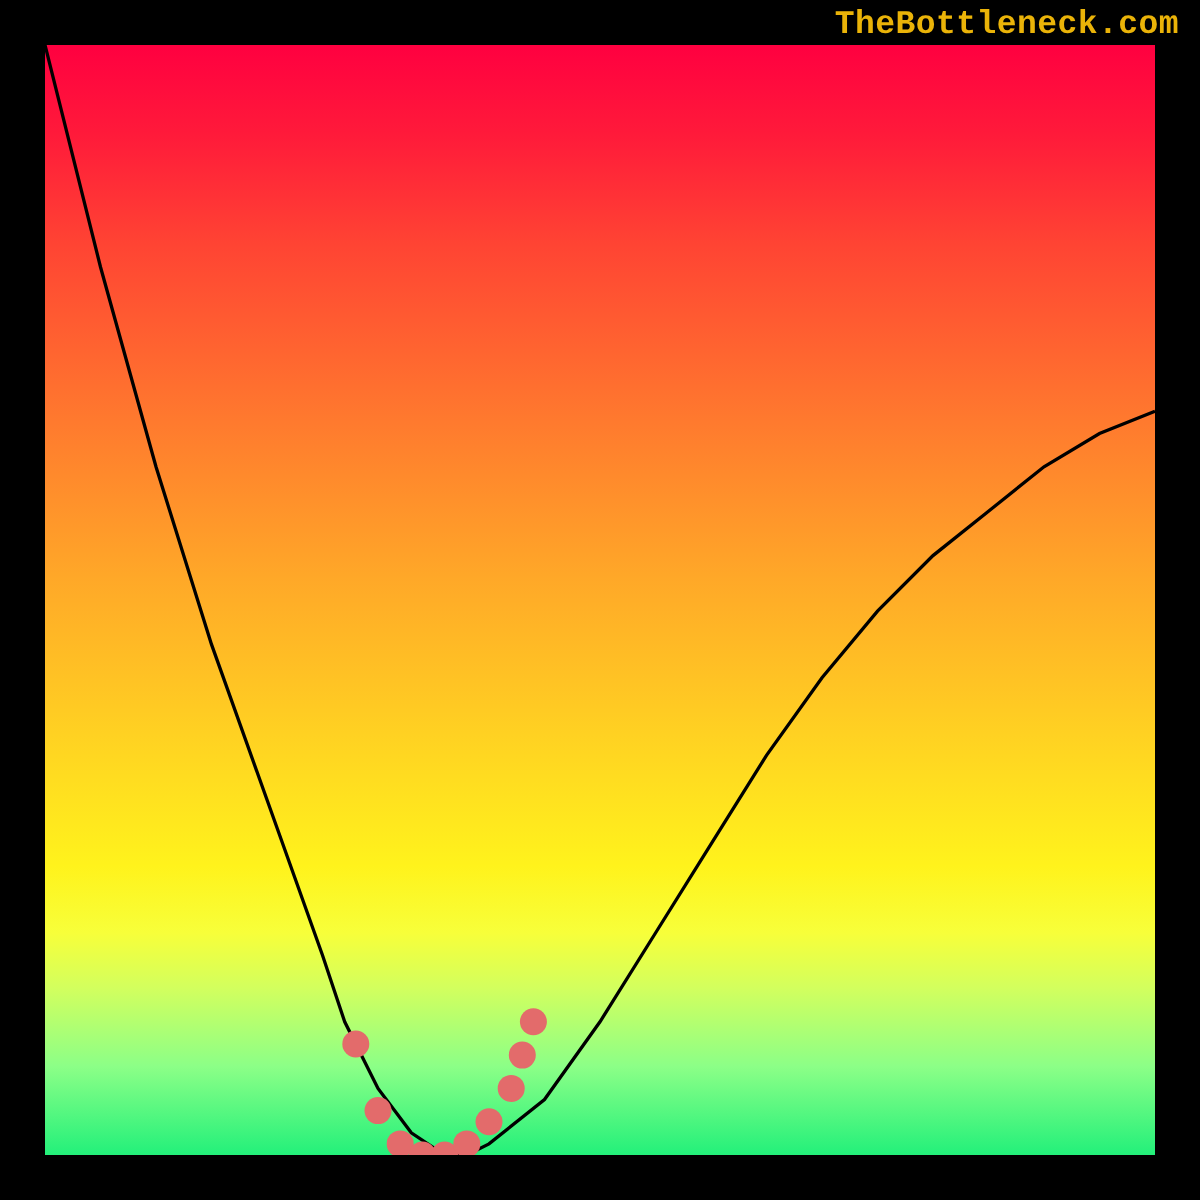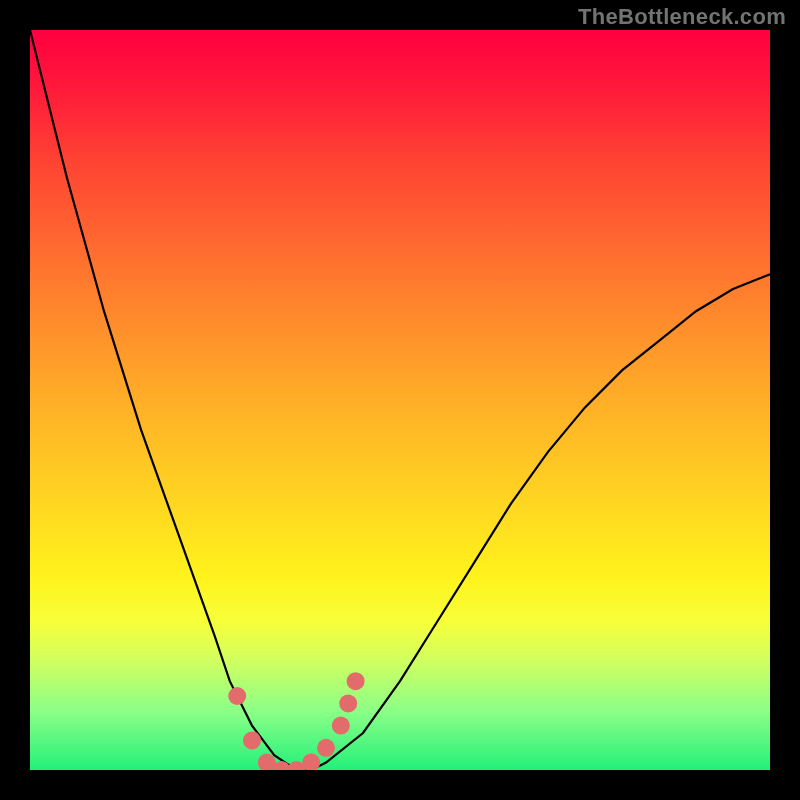--- a/index.html
+++ b/index.html
@@ -26,24 +26,24 @@
       #fff31c 74%,
       #f7ff3a 80%,
       #d2ff5e 85%,
       #8cff87 92%,
       #23f07a 100%);
   }
   .watermark {
     position: absolute;
     top: 4px;
     right: 14px;
-    font-family: Liberation Sans, sans-serif;
+    font-family: Liberation Mono, monospace;
     font-size: 22px;
     font-weight: bold;
-    color: #737373;
+    color: #eab308;
     letter-spacing: 0.3px;
     user-select: none;
   }
   svg.curve {
     position: absolute;
     left: 0; top: 0;
     width: 100%;
     height: 100%;
   }
 </style>

